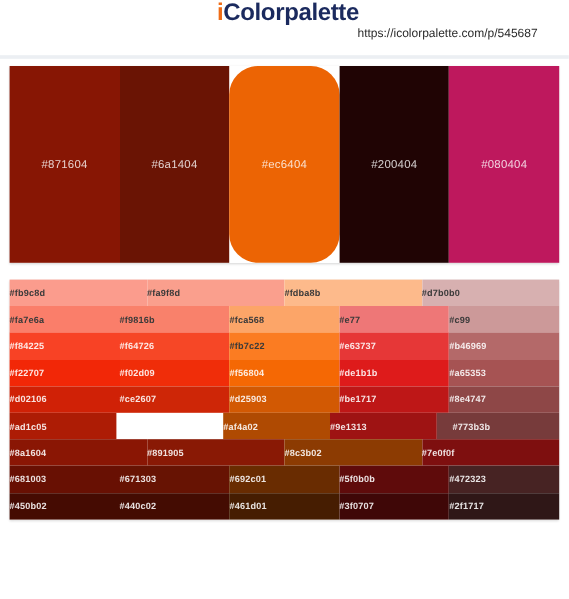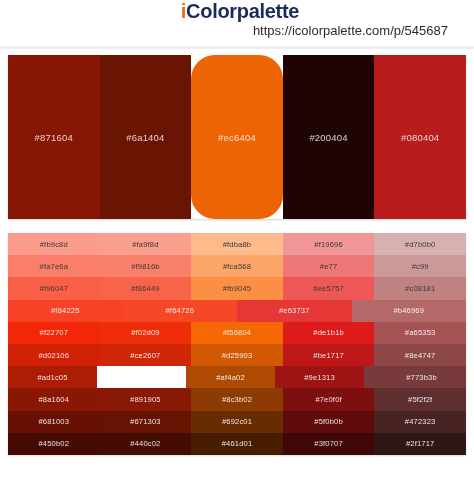--- a/index.html
+++ b/index.html
@@ -38,21 +38,21 @@
     white-space: nowrap;
   }
   .logo .logo-i {
     color: #ef6c16;
   }
   .logo .logo-rest {
     color: #1b2a5e;
   }
   .header-url {
     margin-left: auto;
-    font-size: 13px;
+    font-size: 10px;
     color: #2b2b2b;
     white-space: nowrap;
     padding-right: 10px;
   }
   .header-rule {
     height: 3px;
     background: #eceff3;
     width: 100%;
   }
 
@@ -93,22 +93,23 @@
     box-shadow: 0 1px 2px rgba(0,0,0,0.15);
   }
   .grid-row {
     display: flex;
     height: 22.2px;
   }
   .grid-cell {
     flex: 1 1 0;
     display: flex;
     align-items: center;
-    justify-content: center;
+    justify-content: flex-start;
     position: relative;
+    font-weight: bold;
   }
   .grid-cell .cell-label {
     font-size: 7.6px;
     letter-spacing: 0.15px;
     user-select: none;
     white-space: nowrap;
   }
   .label-dark { color: #3a3a3a; }
   .label-light { color: rgba(255,255,255,0.88); }
 
@@ -136,41 +137,38 @@
         </div>
         <div class="main-swatch" style="background: rgb(106, 20, 4);">
           <span class="sw-label">#6a1404</span>
         </div>
         <div class="main-swatch" style="background: rgb(236, 100, 4); border-radius: 24px;">
           <span class="sw-label">#ec6404</span>
         </div>
         <div class="main-swatch" style="background: rgb(32, 4, 4);">
           <span class="sw-label">#200404</span>
         </div>
-        <div class="main-swatch" style="background: #b91c1c;">
+        <div class="main-swatch" style="background: #be185d;">
           <span class="sw-label">#080404</span>
         </div>
       </div>
   </div>
 
   <div class="grid-wrap">
     <div class="grid" id="shades-grid">
         <div class="grid-row">
           <div class="grid-cell" style="background: rgb(251, 156, 141);">
             <span class="cell-label label-dark">#fb9c8d</span>
           </div>
           <div class="grid-cell" style="background: rgb(250, 159, 141);">
             <span class="cell-label label-dark">#fa9f8d</span>
           </div>
           <div class="grid-cell" style="background: rgb(253, 186, 139);">
             <span class="cell-label label-dark">#fdba8b</span>
           </div>
-          <div class="grid-cell" style="background: rgb(241, 150, 150);">
-            <span class="cell-label label-dark">#f19696</span>
-          </div>
           <div class="grid-cell" style="background: rgb(215, 176, 176);">
             <span class="cell-label label-dark">#d7b0b0</span>
           </div>
         </div>
         <div class="grid-row">
           <div class="grid-cell" style="background: rgb(250, 126, 106);">
             <span class="cell-label label-dark">#fa7e6a</span>
           </div>
           <div class="grid-cell" style="background: rgb(249, 129, 107);">
             <span class="cell-label label-dark">#f9816b</span>
@@ -179,43 +177,29 @@
             <span class="cell-label label-dark">#fca568</span>
           </div>
           <div class="grid-cell" style="background: rgb(238, 119, 119);">
             <span class="cell-label label-dark">#e77</span>
           </div>
           <div class="grid-cell" style="background: rgb(204, 153, 153);">
             <span class="cell-label label-dark">#c99</span>
           </div>
         </div>
         <div class="grid-row">
-          <div class="grid-cell" style="background: rgb(249, 96, 71);">
-            <span class="cell-label label-dark">#f96047</span>
-          </div>
-          <div class="grid-cell" style="background: rgb(248, 100, 73);">
-            <span class="cell-label label-dark">#f86449</span>
-          </div>
-          <div class="grid-cell" style="background: rgb(251, 144, 69);">
-            <span class="cell-label label-dark">#fb9045</span>
-          </div>
-          <div class="grid-cell" style="background: rgb(238, 87, 87);">
-            <span class="cell-label label-dark">#ee5757</span>
-          </div>
-          <div class="grid-cell" style="background: rgb(192, 129, 129);">
-            <span class="cell-label label-dark">#c08181</span>
-          </div>
-        </div>
-        <div class="grid-row">
           <div class="grid-cell" style="background: rgb(248, 66, 37);">
             <span class="cell-label label-light">#f84225</span>
           </div>
           <div class="grid-cell" style="background: rgb(246, 71, 38);">
             <span class="cell-label label-light">#f64726</span>
           </div>
+          <div class="grid-cell" style="background: rgb(251, 124, 34);">
+            <span class="cell-label label-dark">#fb7c22</span>
+          </div>
           <div class="grid-cell" style="background: rgb(230, 55, 55);">
             <span class="cell-label label-light">#e63737</span>
           </div>
           <div class="grid-cell" style="background: rgb(180, 105, 105);">
             <span class="cell-label label-light">#b46969</span>
           </div>
         </div>
         <div class="grid-row">
           <div class="grid-cell" style="background: rgb(242, 39, 7);">
             <span class="cell-label label-light">#f22707</span>
@@ -273,23 +257,20 @@
           </div>
           <div class="grid-cell" style="background: rgb(137, 25, 5);">
             <span class="cell-label label-light">#891905</span>
           </div>
           <div class="grid-cell" style="background: rgb(140, 59, 2);">
             <span class="cell-label label-light">#8c3b02</span>
           </div>
           <div class="grid-cell" style="background: rgb(126, 15, 15);">
             <span class="cell-label label-light">#7e0f0f</span>
           </div>
-          <div class="grid-cell" style="background: rgb(95, 47, 47);">
-            <span class="cell-label label-light">#5f2f2f</span>
-          </div>
         </div>
         <div class="grid-row">
           <div class="grid-cell" style="background: rgb(104, 16, 3);">
             <span class="cell-label label-light">#681003</span>
           </div>
           <div class="grid-cell" style="background: rgb(103, 19, 3);">
             <span class="cell-label label-light">#671303</span>
           </div>
           <div class="grid-cell" style="background: rgb(105, 44, 1);">
             <span class="cell-label label-light">#692c01</span>

